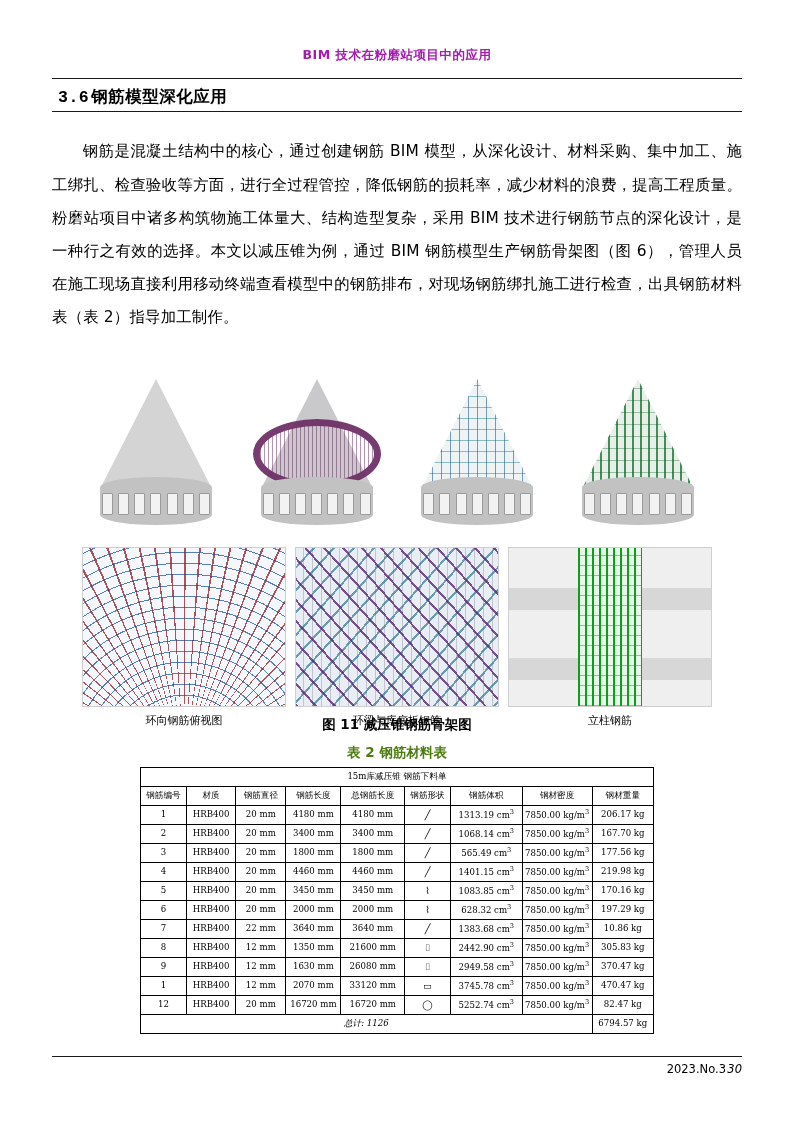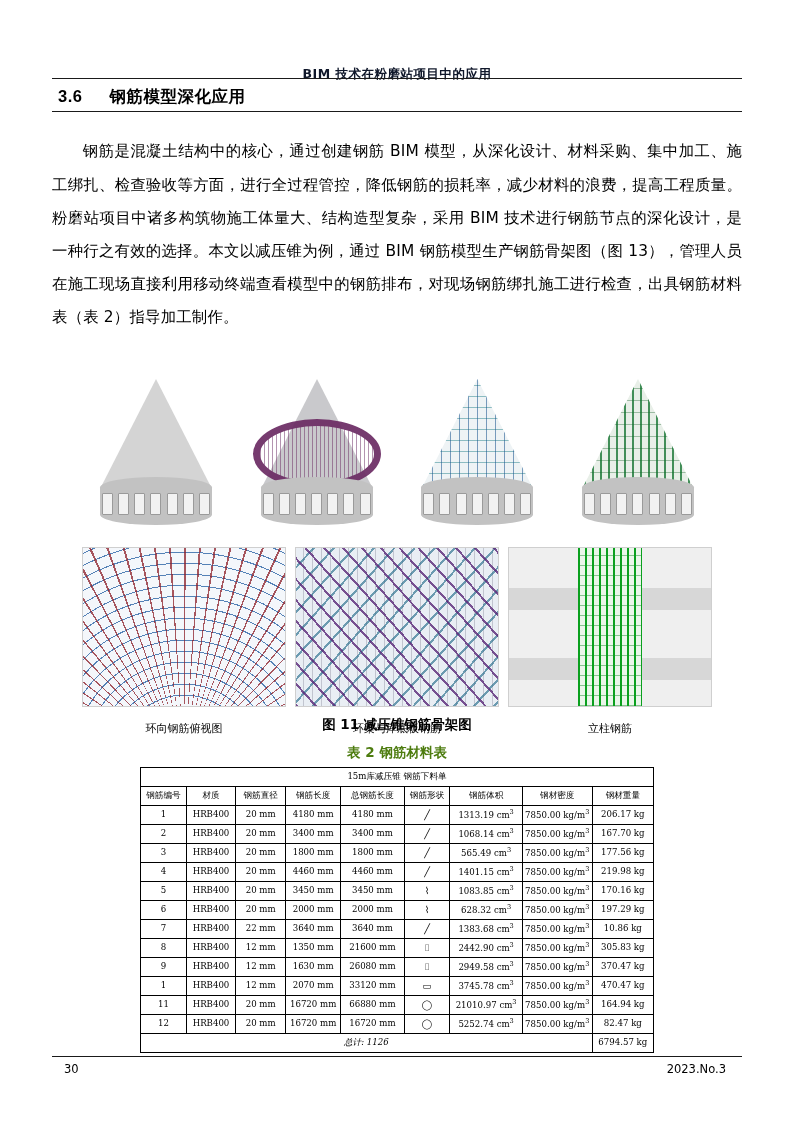--- a/index.html
+++ b/index.html
@@ -22,49 +22,49 @@
   .inner {
     position: absolute;
     left: 52px;
     top: 0;
     width: 690px;
     height: 1122px;
   }
   
   .header {
     position: absolute;
-    top: 66px;
+    top: 47px;
     left: 0;
     width: 690px;
     text-align: center;
     font-size: 12.5px;
     font-weight: bold;
-    color: #0f172a;
+    color: #a21caf;
     letter-spacing: 0.5px;
   }
   .header-rule {
     position: absolute;
     top: 78px;
     left: 0;
     width: 690px;
     border-top: 1.6px solid #1a1a1a;
   }
   
   .sec-heading {
     position: absolute;
     top: 86px;
     left: 6px;
     font-size: 16.5px;
     font-weight: bold;
     color: #000;
     letter-spacing: 0.5px;
   }
   .sec-heading .num {
-    margin-right: 27px;
-    font-family: Liberation Sans, sans-serif;
+    margin-right: 2px;
+    font-family: Liberation Mono, monospace;
   }
   .heading-rule {
     position: absolute;
     top: 111px;
     left: 0;
     width: 690px;
     border-top: 1.3px solid #1a1a1a;
   }
   
   .body-text {
@@ -227,21 +227,21 @@
     top: 0; bottom: 0;
     width: 64px;
     background:
       repeating-linear-gradient(90deg, #0aa01e 0 2px, rgba(255,255,255,0) 2px 7px),
       repeating-linear-gradient(0deg, rgba(10,140,30,.45) 0 1px, rgba(255,255,255,0) 1px 10px),
       #eaf6ea;
   }
   .fig-captions {
     display: flex;
     justify-content: space-between;
-    margin-top: 14px;
+    margin-top: 6px;
     font-size: 11px;
     color: #000;
   }
   .fig-captions span {
     width: 204px;
     text-align: center;
   }
   .fig-title {
     position: absolute;
     top: 716px;
@@ -305,23 +305,24 @@
   .footer {
     position: absolute;
     top: 1062px;
     left: 0;
     width: 690px;
     font-size: 11.5px;
     color: #000;
   }
   .footer .pg {
     position: absolute;
-    left: 12px;
-    width: 690px;
-    text-align: left;
+    left: 0;
+    width: 690px;
+    text-align: right;
+    font-style: italic;
   }
   .footer .iss {
     position: absolute;
     right: 16px;
     top: 0;
   }
 </style>
 </head>
 <body>
 
@@ -329,21 +330,21 @@
   <div class="inner">
 
     <div class="header">BIM 技术在粉磨站项目中的应用</div>
     <div class="header-rule"></div>
 
     <div class="sec-heading">
       <span class="num">3.6</span><span>钢筋模型深化应用</span>
     </div>
     <div class="heading-rule"></div>
 
-    <p class="body-text">钢筋是混凝土结构中的核心，通过创建钢筋 BIM 模型，从深化设计、材料采购、集中加工、施工绑扎、检查验收等方面，进行全过程管控，降低钢筋的损耗率，减少材料的浪费，提高工程质量。粉磨站项目中诸多构筑物施工体量大、结构造型复杂，采用 BIM 技术进行钢筋节点的深化设计，是一种行之有效的选择。本文以减压锥为例，通过 BIM 钢筋模型生产钢筋骨架图（图 13），管理人员在施工现场直接利用移动终端查看模型中的钢筋排布，对现场钢筋绑扎施工进行检查，出具钢筋材料表（表 2）指导加工制作。</p>
+    <p class="body-text">钢筋是混凝土结构中的核心，通过创建钢筋 BIM 模型，从深化设计、材料采购、集中加工、施工绑扎、检查验收等方面，进行全过程管控，降低钢筋的损耗率，减少材料的浪费，提高工程质量。粉磨站项目中诸多构筑物施工体量大、结构造型复杂，采用 BIM 技术进行钢筋节点的深化设计，是一种行之有效的选择。本文以减压锥为例，通过 BIM 钢筋模型生产钢筋骨架图（图 6），管理人员在施工现场直接利用移动终端查看模型中的钢筋排布，对现场钢筋绑扎施工进行检查，出具钢筋材料表（表 2）指导加工制作。</p>
 
     <div class="fig-block">
       <div class="fig-row-top">
         <div class="cone">
           <div class="cone-top"></div>
           <div class="cone-base"></div>
           <div class="cone-windows">
             <i></i>
               <i></i>
               <i></i>
@@ -541,31 +542,20 @@
               <td>HRB400</td>
               <td>12 mm</td>
               <td>2070 mm</td>
               <td>33120 mm</td>
               <td class="shape-cell">▭</td>
               <td>3745.78 cm<span class="sup">3</span></td>
               <td>7850.00 kg/m<span class="sup">3</span></td>
               <td>470.47 kg</td>
             </tr>
             <tr>
-              <td>11</td>
-              <td>HRB400</td>
-              <td>20 mm</td>
-              <td>16720 mm</td>
-              <td>66880 mm</td>
-              <td class="shape-cell">◯</td>
-              <td>21010.97 cm<span class="sup">3</span></td>
-              <td>7850.00 kg/m<span class="sup">3</span></td>
-              <td>164.94 kg</td>
-            </tr>
-            <tr>
               <td>12</td>
               <td>HRB400</td>
               <td>20 mm</td>
               <td>16720 mm</td>
               <td>16720 mm</td>
               <td class="shape-cell">◯</td>
               <td>5252.74 cm<span class="sup">3</span></td>
               <td>7850.00 kg/m<span class="sup">3</span></td>
               <td>82.47 kg</td>
             </tr>

